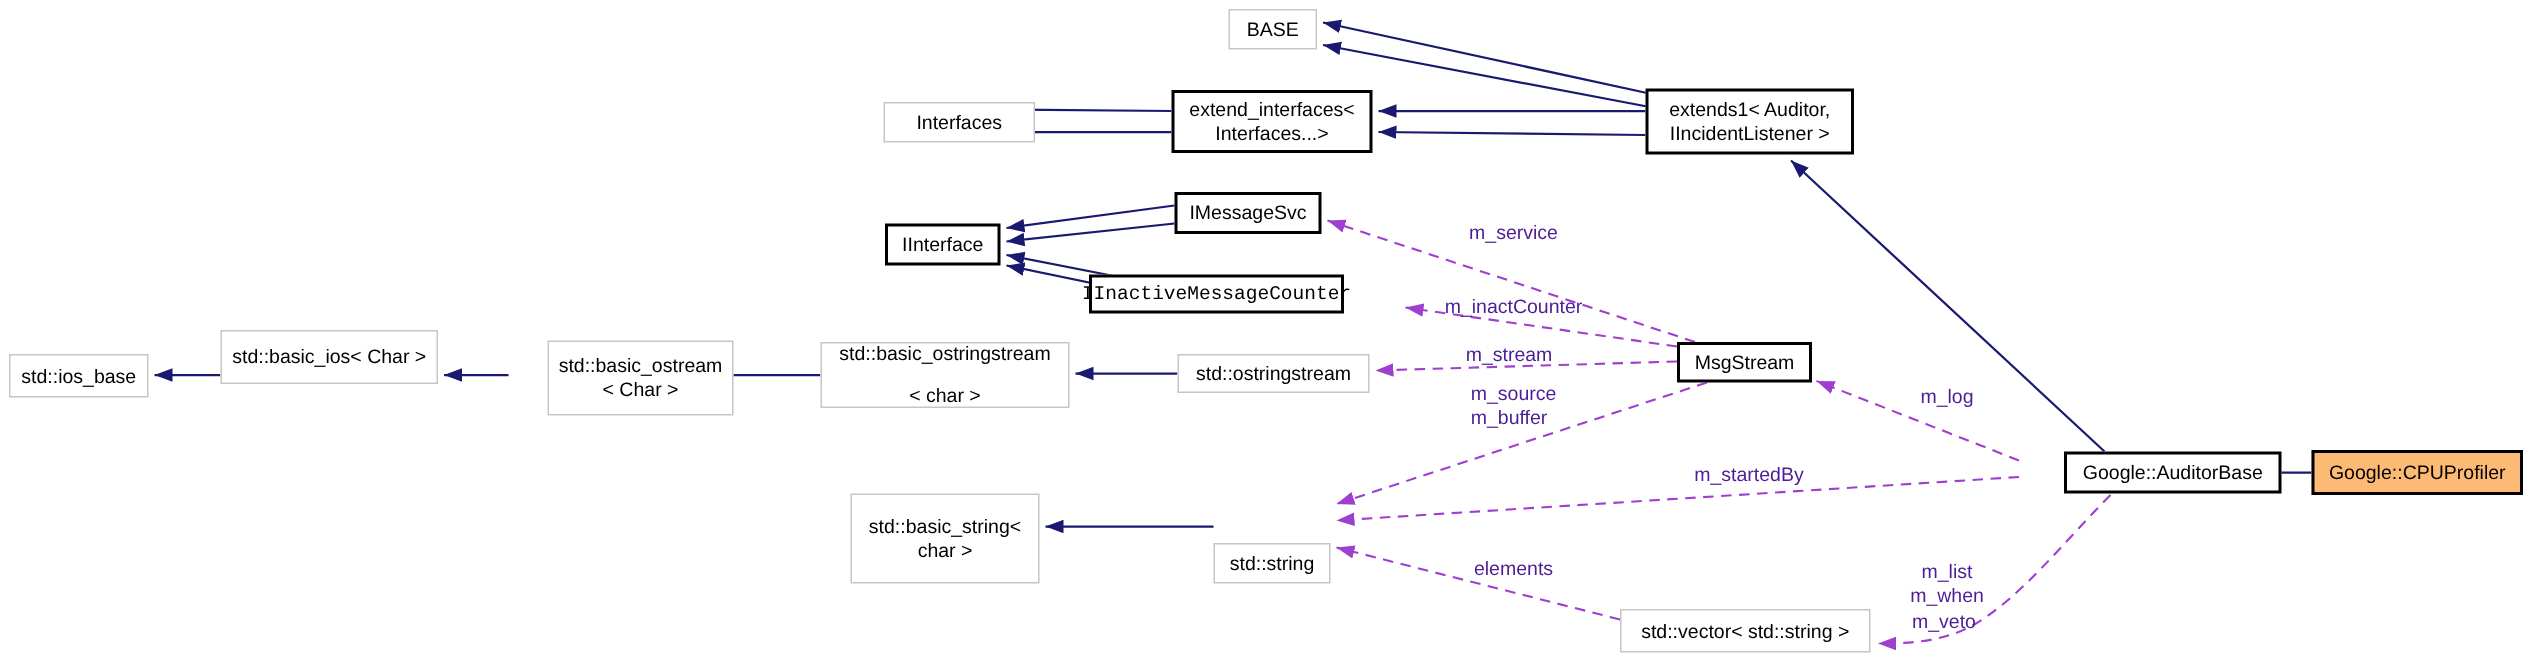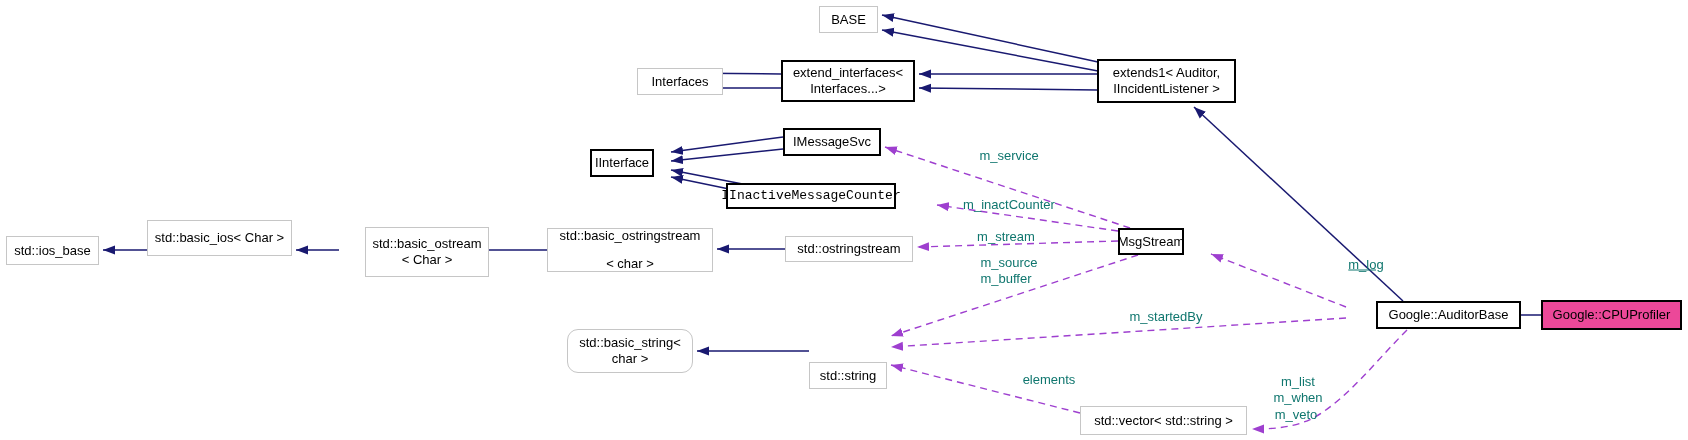--- a/index.html
+++ b/index.html
@@ -14,25 +14,25 @@
   .node{
     position:absolute;
     display:flex;flex-direction:column;align-items:center;justify-content:center;
     box-sizing:border-box;
     background:#ffffff;
     font-size:13px;line-height:16px;color:#000;
     text-align:center;white-space:nowrap;
   }
   .node.external{border:1px solid #c6c6c6;}
   .node.documented{border:2px solid #000000;}
-  .node.current{border:2px solid #000000;background:#ec4899;}
+  .node.current{border:2px solid #000000;background:#fdba74;}
   .edge-label{
     position:absolute;
     transform:translate(-50%,-50%);
-    font-size:13px;color:#0f766e;white-space:nowrap;
+    font-size:13px;color:#4c1d95;white-space:nowrap;
   }
   .edge-inheritance{fill:none;}
   .edge-member{fill:none;}
 </style>
 </head>
 <body>
 
 <div id="canvas">
   <svg id="edge-layer" width="1688" height="440" viewBox="0 0 1688 440" xmlns="http://www.w3.org/2000/svg">
       <defs>
@@ -66,35 +66,35 @@
       <path d="M1138,255 L891,336" class="edge-member" stroke="#9e3fcf" stroke-width="1.4" stroke-dasharray="7,5" marker-end="url(#arrow-member)"></path>
       <path d="M1346,307 L1211,254" class="edge-member" stroke="#9e3fcf" stroke-width="1.4" stroke-dasharray="7,5" marker-end="url(#arrow-member)"></path>
       <path d="M1346,318 L891,347" class="edge-member" stroke="#9e3fcf" stroke-width="1.4" stroke-dasharray="7,5" marker-end="url(#arrow-member)"></path>
       <path d="M1407,330 C1375,362 1348,398 1315,417 C1295,428 1272,429 1252,429" class="edge-member" stroke="#9e3fcf" stroke-width="1.4" stroke-dasharray="7,5" marker-end="url(#arrow-member)"></path>
       <path d="M1080,413 L891,365" class="edge-member" stroke="#9e3fcf" stroke-width="1.4" stroke-dasharray="7,5" marker-end="url(#arrow-member)"></path>
     </svg>
   <div id="node-layer">
       <div class="node external" style="left: 819px; top: 6px; width: 59px; height: 27px;">
         <span>BASE</span>
       </div>
-      <div class="node external" style="left: 589px; top: 68px; width: 86px; height: 27px; margin-left: 48px;">
+      <div class="node external" style="left: 589px; top: 68px; width: 101px; height: 27px;">
         <span>Interfaces</span>
       </div>
       <div class="node documented" style="left: 781px; top: 60px; width: 134px; height: 42px;">
         <span>extend_interfaces&lt;</span>
         <span>Interfaces...&gt;</span>
       </div>
       <div class="node documented" style="left: 1097px; top: 59px; width: 139px; height: 44px;">
         <span>extends1&lt; Auditor,</span>
         <span>IIncidentListener &gt;</span>
       </div>
       <div class="node documented" style="left: 783px; top: 128px; width: 98px; height: 28px;">
         <span>IMessageSvc</span>
       </div>
-      <div class="node documented" style="left: 590px; top: 149px; width: 64px; height: 28px;">
+      <div class="node documented" style="left: 590px; top: 149px; width: 77px; height: 28px;">
         <span>IInterface</span>
       </div>
       <div class="node documented" style="left: 726px; top: 183px; width: 170px; height: 26px; font-family: Liberation Mono, monospace;">
         <span>IInactiveMessageCounter</span>
       </div>
       <div class="node external" style="left: 6px; top: 236px; width: 93px; height: 29px;">
         <span>std::ios_base</span>
       </div>
       <div class="node external" style="left: 147px; top: 220px; width: 145px; height: 36px;">
         <span>std::basic_ios&lt; Char &gt;</span>
@@ -103,46 +103,46 @@
         <span>std::basic_ostream</span>
         <span>&lt; Char &gt;</span>
       </div>
       <div class="node external" style="left: 547px; top: 228px; width: 166px; height: 44px; gap: 12px;">
         <span>std::basic_ostringstream</span>
         <span>&lt; char &gt;</span>
       </div>
       <div class="node external" style="left: 785px; top: 236px; width: 128px; height: 26px;">
         <span>std::ostringstream</span>
       </div>
-      <div class="node documented" style="left: 1118px; top: 228px; width: 66px; height: 27px;">
+      <div class="node documented" style="left: 1118px; top: 228px; width: 90px; height: 27px;">
         <span>MsgStream</span>
       </div>
       <div class="node documented" style="left: 1346px; top: 301px; width: 145px; height: 28px; margin-left: 30px;">
         <span>Google::AuditorBase</span>
       </div>
       <div class="node current" style="left: 1541px; top: 300px; width: 141px; height: 30px;">
         <span>Google::CPUProfiler</span>
       </div>
-      <div class="node external" style="left: 567px; top: 329px; width: 126px; height: 44px; border-radius: 11px;">
+      <div class="node external" style="left: 567px; top: 329px; width: 126px; height: 60px;">
         <span>std::basic_string&lt;</span>
         <span>char &gt;</span>
       </div>
       <div class="node external" style="left: 809px; top: 338px; width: 78px; height: 27px; margin-top: 24px;">
         <span>std::string</span>
       </div>
       <div class="node external" style="left: 1080px; top: 406px; width: 167px; height: 29px;">
         <span>std::vector&lt; std::string &gt;</span>
       </div>
     </div>
   <div id="label-layer">
       <div class="edge-label" style="left: 1009px; top: 155px;">m_service</div>
       <div class="edge-label" style="left: 1009px; top: 204px;">m_inactCounter</div>
       <div class="edge-label" style="left: 1006px; top: 236px;">m_stream</div>
       <div class="edge-label" style="left: 1009px; top: 262px;">m_source</div>
       <div class="edge-label" style="left: 1006px; top: 278px;">m_buffer</div>
-      <div class="edge-label" style="left: 1366px; top: 264px; text-decoration: underline;">m_log</div>
+      <div class="edge-label" style="left: 1298px; top: 264px;">m_log</div>
       <div class="edge-label" style="left: 1166px; top: 316px;">m_startedBy</div>
-      <div class="edge-label" style="left: 1009px; top: 379px; margin-left: 40px;">elements</div>
+      <div class="edge-label" style="left: 1009px; top: 379px;">elements</div>
       <div class="edge-label" style="left: 1298px; top: 381px;">m_list</div>
       <div class="edge-label" style="left: 1298px; top: 397px;">m_when</div>
       <div class="edge-label" style="left: 1296px; top: 414px;">m_veto</div>
     </div>
 </div>
 
 </body></html>

